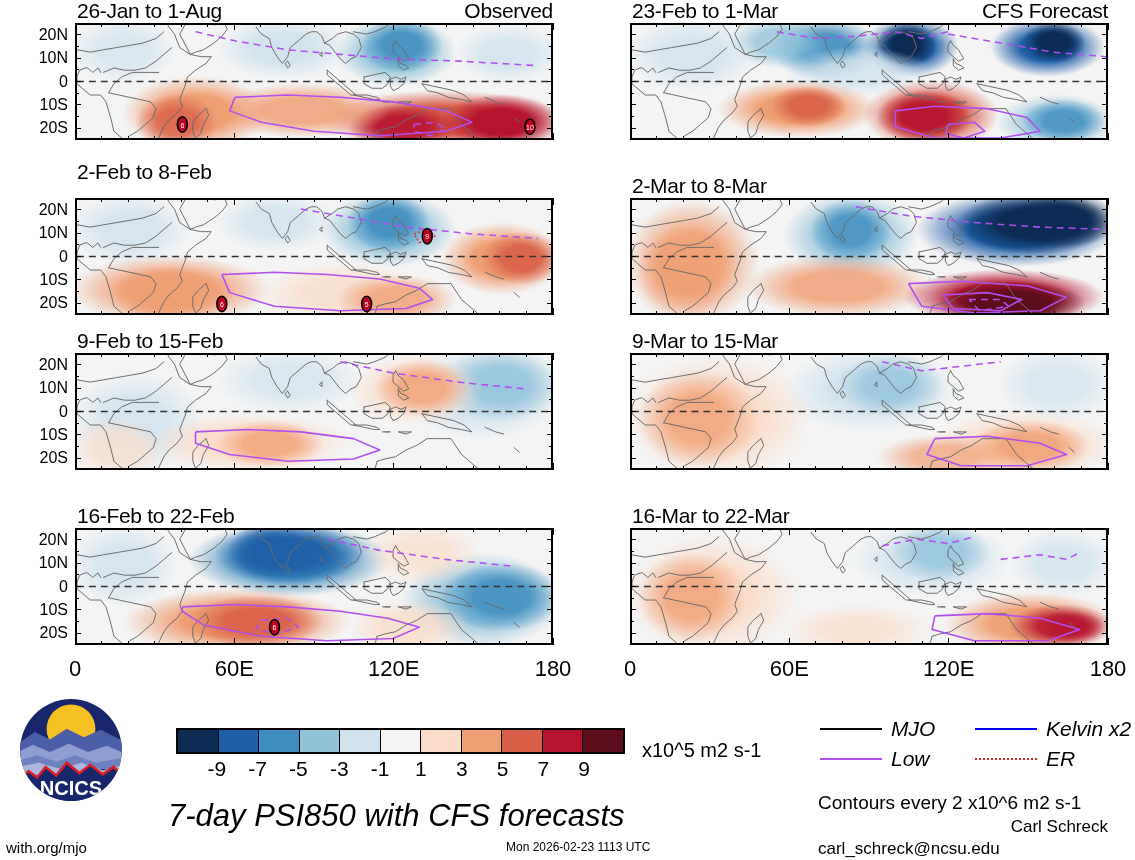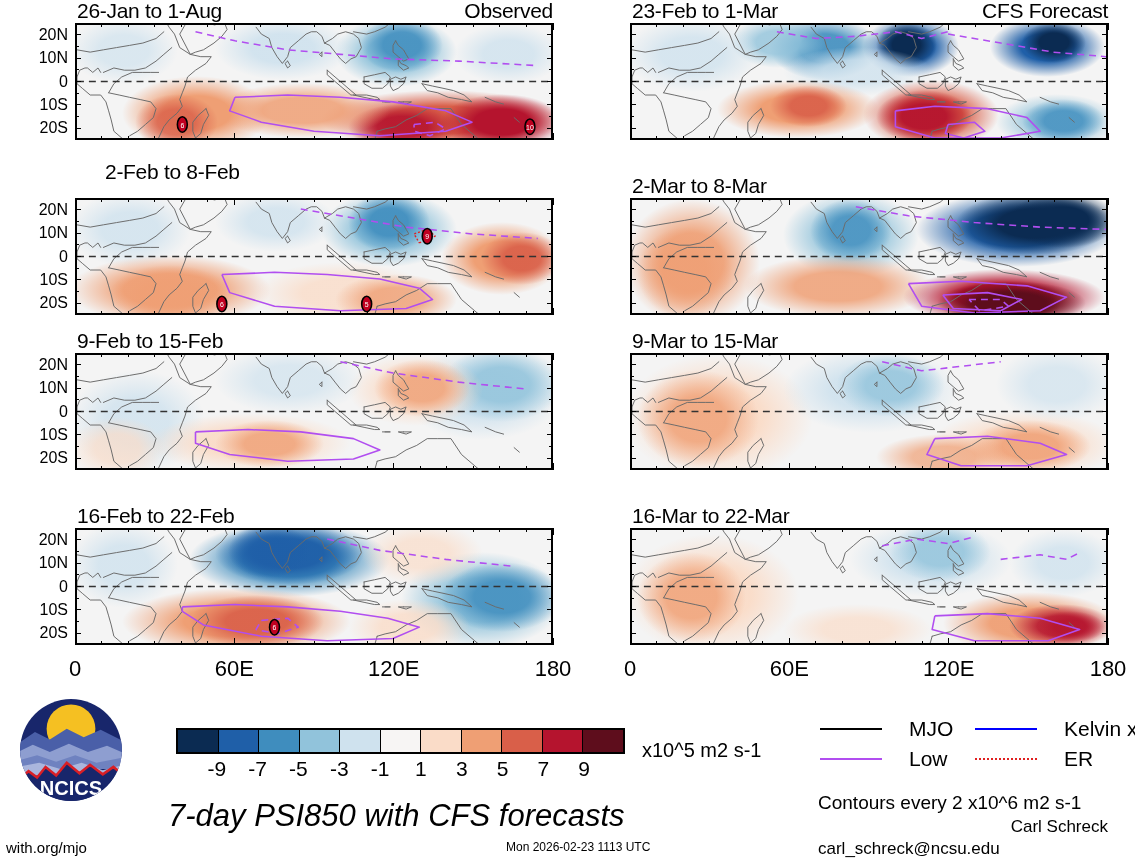--- a/index.html
+++ b/index.html
@@ -24,21 +24,21 @@
   .tick{position:absolute;background:#000;}
 
   
   #colorbar{position:absolute;display:flex;border:2px solid #000;box-sizing:border-box;}
   #colorbar .sw{flex:1 1 0;border-right:1px solid #000;}
   #colorbar .sw:last-child{border-right:none;}
   .cblab{position:absolute;font-size:21px;line-height:21px;text-align:center;white-space:nowrap;}
   #cbunits{position:absolute;font-size:20px;line-height:20px;white-space:nowrap;}
 
   
-  .lgrow{position:absolute;display:flex;align-items:center;gap:27px;}
+  .lgrow{position:absolute;display:flex;align-items:center;gap:9px;font-style:italic;}
   .lgline{width:62px;height:0;display:inline-block;}
   .lgtext{font-size:21px;line-height:21px;white-space:nowrap;}
 
   
   #maintitle{position:absolute;font-size:31px;line-height:31px;white-space:nowrap;}
   #contnote{position:absolute;font-size:19px;line-height:19px;white-space:nowrap;}
   #author{position:absolute;font-size:17px;line-height:17px;white-space:nowrap;text-align:right;}
   #email{position:absolute;font-size:17px;line-height:17px;white-space:nowrap;text-align:right;}
   #siteurl{position:absolute;font-size:15px;line-height:15px;white-space:nowrap;}
   #stamp{position:absolute;font-size:12px;line-height:12px;white-space:nowrap;}
@@ -282,21 +282,21 @@
     <div class="tick" style="left: 630px; top: 127.8px; width: 6px; height: 1px;"></div>
     <div class="tick" style="left: 1102px; top: 127.8px; width: 6px; height: 1px;"></div>
     <div class="tick" style="left: 630px; top: 45.9px; width: 4px; height: 1px;"></div>
     <div class="tick" style="left: 1104px; top: 45.9px; width: 4px; height: 1px;"></div>
     <div class="tick" style="left: 630px; top: 69.3px; width: 4px; height: 1px;"></div>
     <div class="tick" style="left: 1104px; top: 69.3px; width: 4px; height: 1px;"></div>
     <div class="tick" style="left: 630px; top: 92.7px; width: 4px; height: 1px;"></div>
     <div class="tick" style="left: 1104px; top: 92.7px; width: 4px; height: 1px;"></div>
     <div class="tick" style="left: 630px; top: 116.1px; width: 4px; height: 1px;"></div>
     <div class="tick" style="left: 1104px; top: 116.1px; width: 4px; height: 1px;"></div>
-    <div class="ptitle" style="left: 77px; top: 161px; margin-left: 28px;">2-Feb to 8-Feb</div>
+    <div class="ptitle" style="left: 77px; top: 161px;">2-Feb to 8-Feb</div>
     <div class="panel" style="left: 75px; top: 198px; width: 478px; height: 117px;">
       <div class="fillcanvas" style="background: rgb(244, 244, 244);"></div>
       <div class="fillcanvas">
         <div style="position: absolute; left: -8px; top: -8px; width: 122.222px; height: 74.5px; border-radius: 50%; background: radial-gradient(closest-side, rgb(207, 226, 238) 0%, rgb(207, 226, 238) 46%, rgba(207, 226, 238, 0.55) 70%, rgba(207, 226, 238, 0) 100%); opacity: 0.8;"></div>
         <div style="position: absolute; left: 244.278px; top: -8px; width: 135.5px; height: 74.5px; border-radius: 50%; background: radial-gradient(closest-side, rgb(145, 195, 219) 0%, rgb(145, 195, 219) 46%, rgba(145, 195, 219, 0.55) 70%, rgba(145, 195, 219, 0) 100%); opacity: 1;"></div>
         <div style="position: absolute; left: 270.833px; top: -8px; width: 82.3889px; height: 60.46px; border-radius: 50%; background: radial-gradient(closest-side, rgb(63, 141, 190) 0%, rgb(63, 141, 190) 46%, rgba(63, 141, 190, 0.55) 70%, rgba(63, 141, 190, 0) 100%); opacity: 0.9;"></div>
         <div style="position: absolute; left: 138.056px; top: -8px; width: 122.222px; height: 60.46px; border-radius: 50%; background: radial-gradient(closest-side, rgb(207, 226, 238) 0%, rgb(207, 226, 238) 46%, rgba(207, 226, 238, 0.55) 70%, rgba(207, 226, 238, 0) 100%); opacity: 0.8;"></div>
         <div style="position: absolute; left: 363.778px; top: 22.42px; width: 122.222px; height: 72.16px; border-radius: 50%; background: radial-gradient(closest-side, rgb(239, 159, 116) 0%, rgb(239, 159, 116) 46%, rgba(239, 159, 116, 0.55) 70%, rgba(239, 159, 116, 0) 100%); opacity: 1;"></div>
         <div style="position: absolute; left: 403.611px; top: 31.78px; width: 82.3889px; height: 53.44px; border-radius: 50%; background: radial-gradient(closest-side, rgb(217, 95, 73) 0%, rgb(217, 95, 73) 46%, rgba(217, 95, 73, 0.55) 70%, rgba(217, 95, 73, 0) 100%); opacity: 0.9;"></div>
         <div style="position: absolute; left: -8px; top: 55.18px; width: 201.889px; height: 69.82px; border-radius: 50%; background: radial-gradient(closest-side, rgb(239, 159, 116) 0%, rgb(239, 159, 116) 46%, rgba(239, 159, 116, 0.55) 70%, rgba(239, 159, 116, 0) 100%); opacity: 0.95;"></div>

